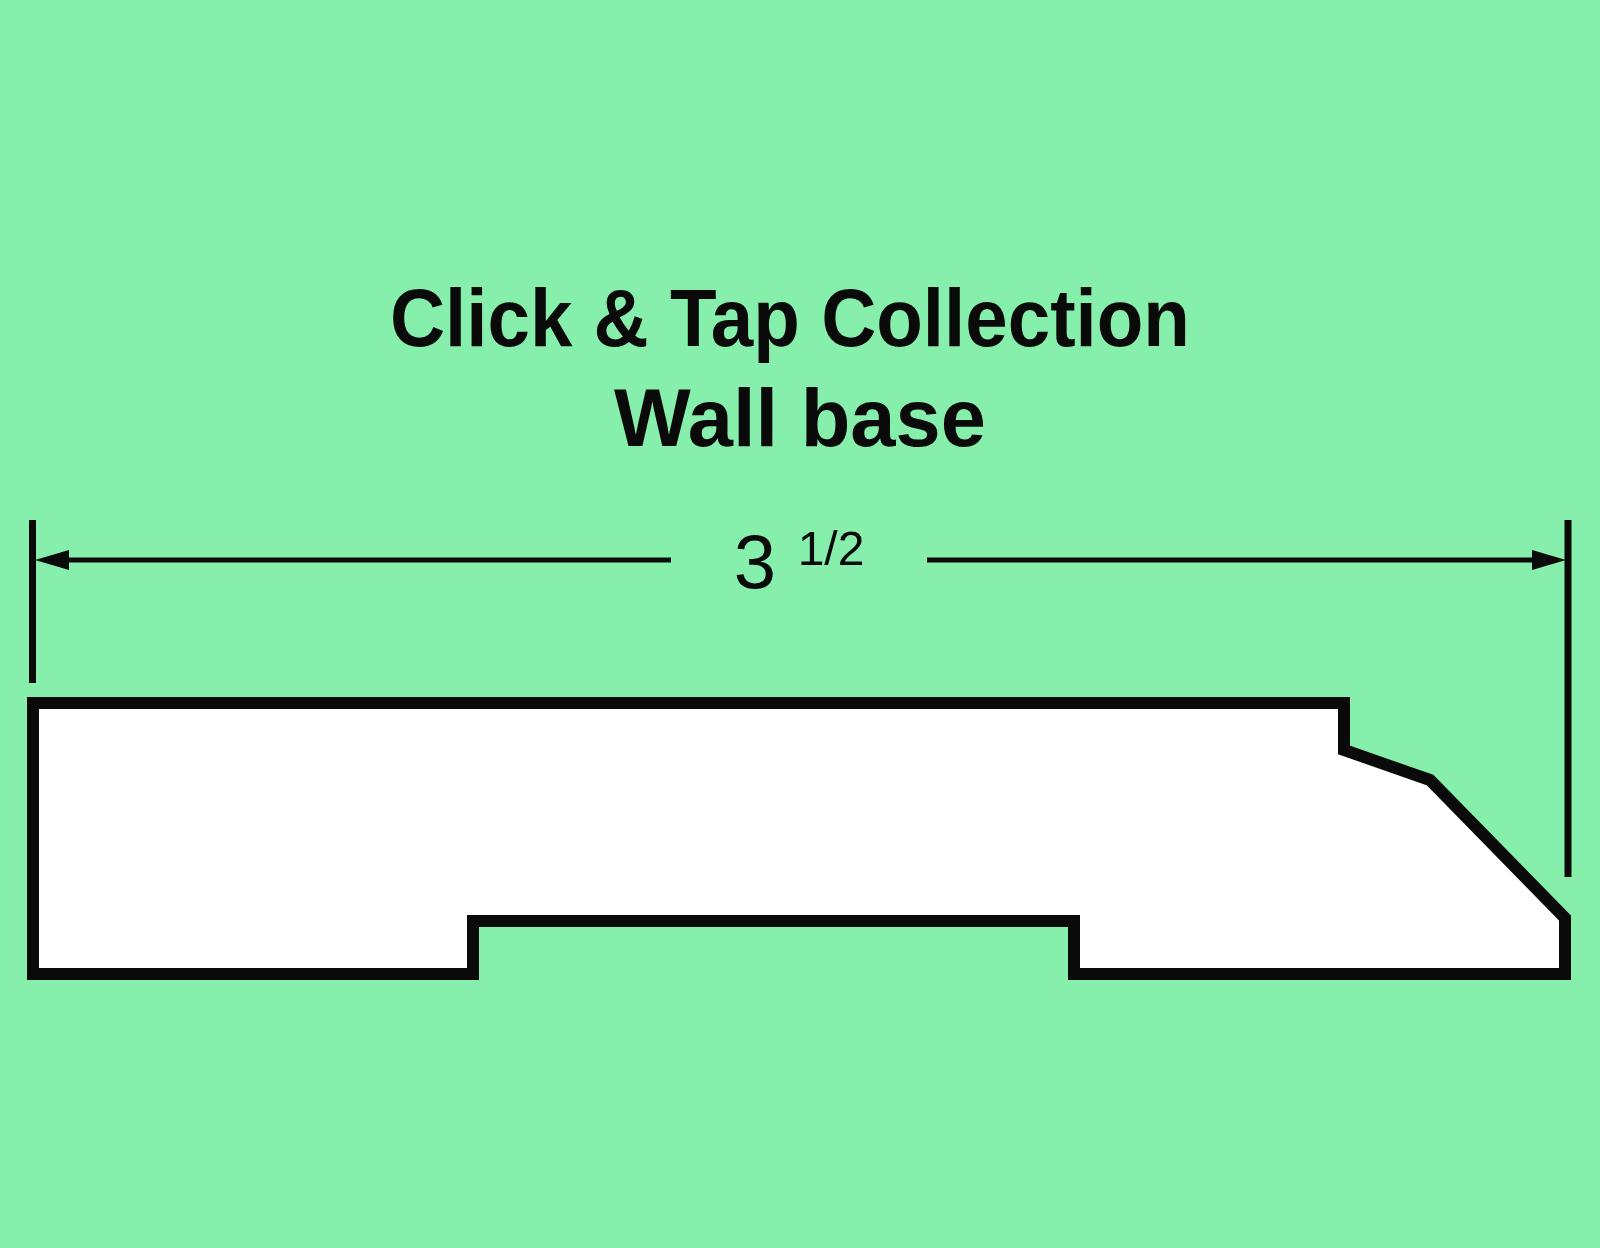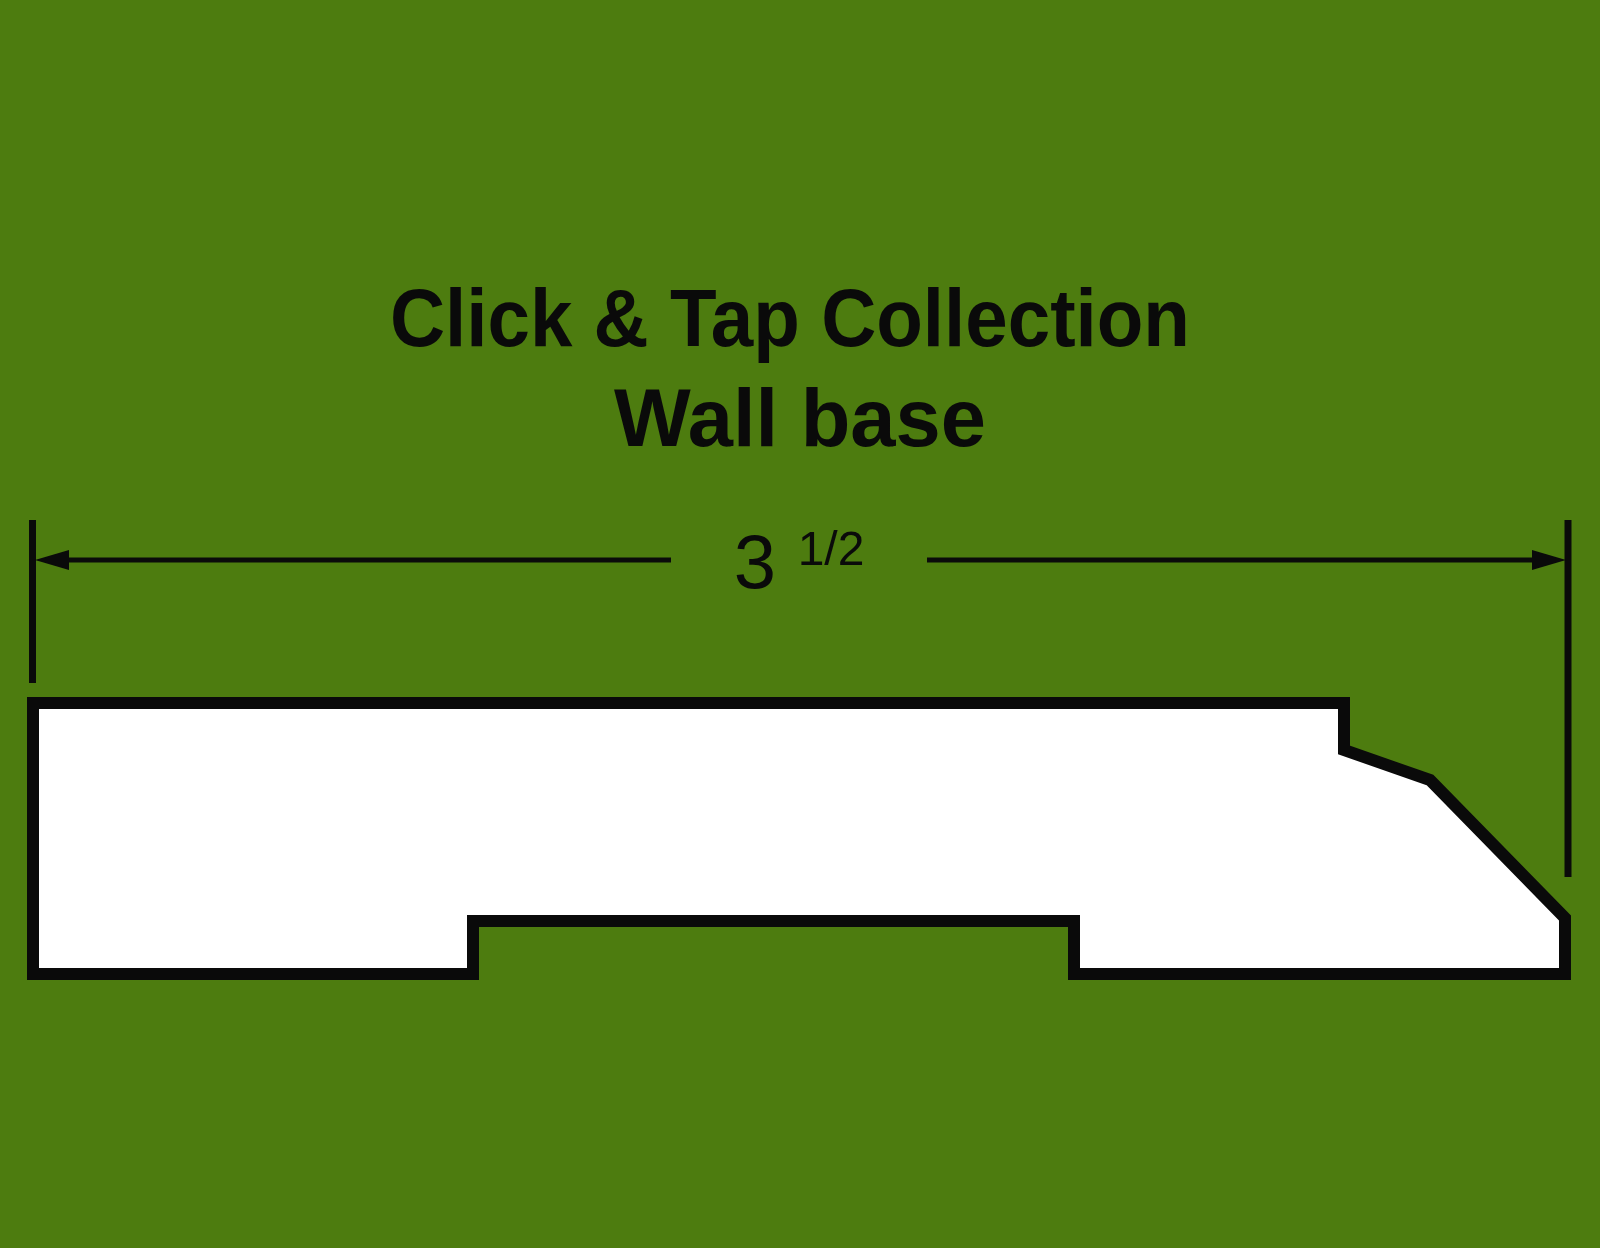--- a/index.html
+++ b/index.html
@@ -4,21 +4,21 @@
 <style>
   html, body {
     margin: 0;
     padding: 0;
     background: #ffffff;
   }
   .canvas {
     position: relative;
     width: 1600px;
     height: 1248px;
-    background: #4d7c0f;
+    background: #86efac;
     overflow: hidden;
   }
   svg { display: block; }
   .title-text {
     font-family: "Liberation Sans", sans-serif;
     font-weight: bold;
     font-size: 82px;
     fill: #0a0a0a;
   }
   .dim-text-main {

